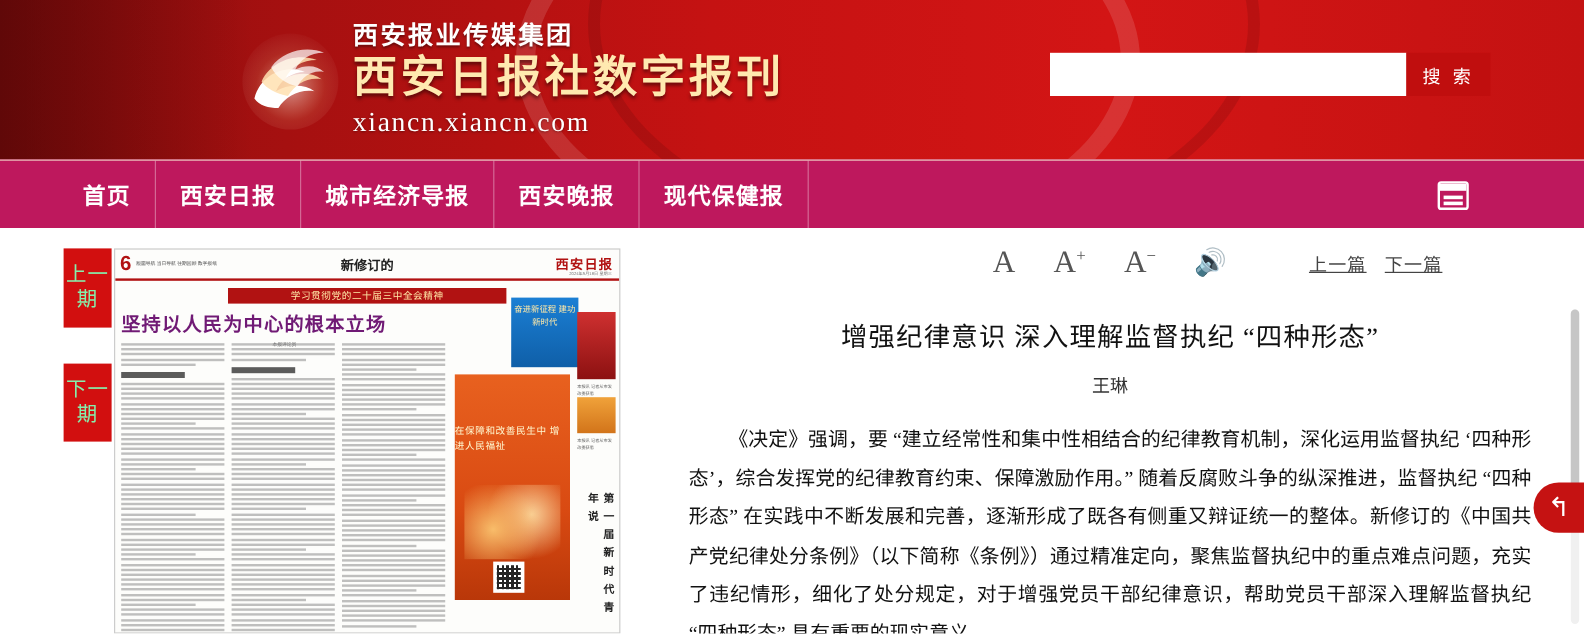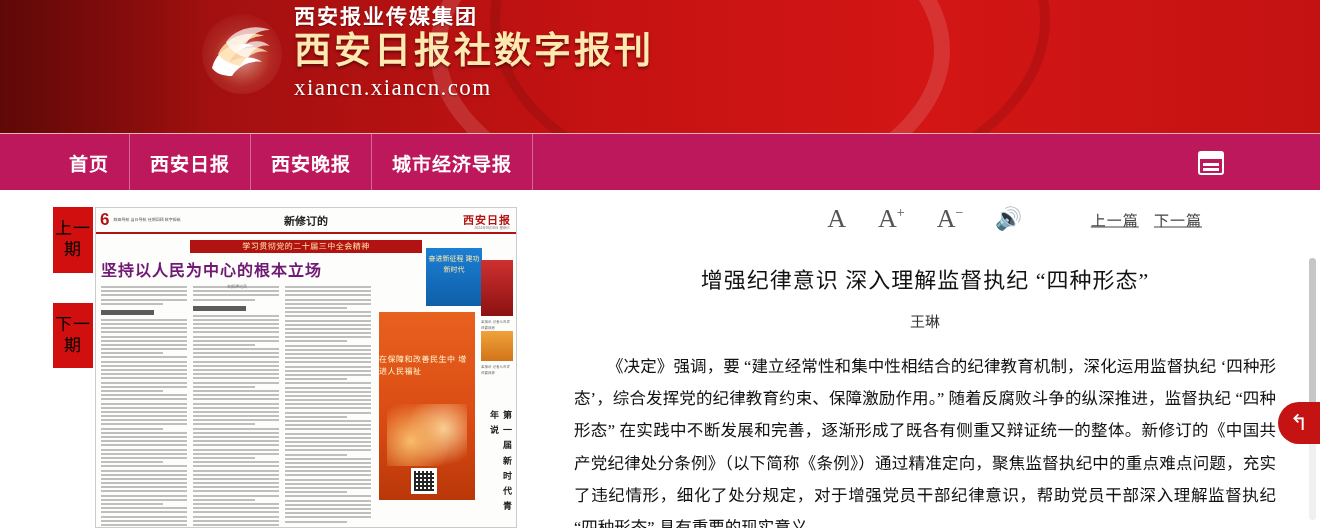--- a/index.html
+++ b/index.html
@@ -37,21 +37,21 @@
   }
   .header-dark {
     position: absolute;
     left: 0; top: 0; width: 210px; height: 133px;
     background: linear-gradient(90deg, rgba(60,4,4,0.55), rgba(60,4,4,0));
   }
   .logo-block {
     position: absolute;
     left: 196px; top: 6px;
     display: flex;
-    align-items: flex-start;
+    align-items: center;
     height: 120px;
   }
   .logo-mark {
     position: relative;
     width: 92px; height: 92px;
     margin-right: 6px;
     flex: 0 0 auto;
   }
   .logo-text {
     color: #ffffff;
@@ -170,21 +170,21 @@
 
   
   .issue-col {
     position: absolute;
     left: 53px; top: 17px;
     width: 40px;
   }
   .issue-btn {
     width: 40px;
     background: #d20f0f;
-    color: #000000;
+    color: #86efac;
     font-size: 17px;
     text-align: center;
     padding: 11px 0 12px 0;
     line-height: 1.25;
     cursor: pointer;
     margin-bottom: 30px;
     letter-spacing: 1px;
   }
 
   
@@ -448,28 +448,33 @@
         <path d="M30 36 C40 22, 60 18, 74 24 C62 24, 54 30, 50 38 C58 34, 68 34, 74 40 C64 38, 56 44, 52 52 C42 50, 34 44, 30 36 Z" fill="#ffffff" opacity="0.7"></path>
       </svg>
     </div>
     <div class="logo-text">
       <div class="logo-line1">西安报业传媒集团</div>
       <div class="logo-line2">西安日报社数字报刊</div>
       <div class="logo-line3">xiancn.xiancn.com</div>
     </div>
   </div>
 
+  <div class="search-wrap">
+    <input class="search-input" type="text" value="" placeholder="" style="">
+    <button class="search-btn">搜 索</button>
+  </div>
 </div>
 
 <div class="nav">
   <div class="nav-items">
     <div class="nav-item">首页</div>
     <div class="nav-item">西安日报</div>
+    <div class="nav-item">城市经济导报</div>
     <div class="nav-item">西安晚报</div>
-    <div class="nav-item">城市经济导报</div>
+    <div class="nav-item">现代保健报</div>
   </div>
   <div class="nav-date-wrap">
     <div class="cal-icon"></div>
   </div>
 </div>
 
 <div class="main">
 
   <div class="issue-col">
     <div class="issue-btn">上一期</div>

